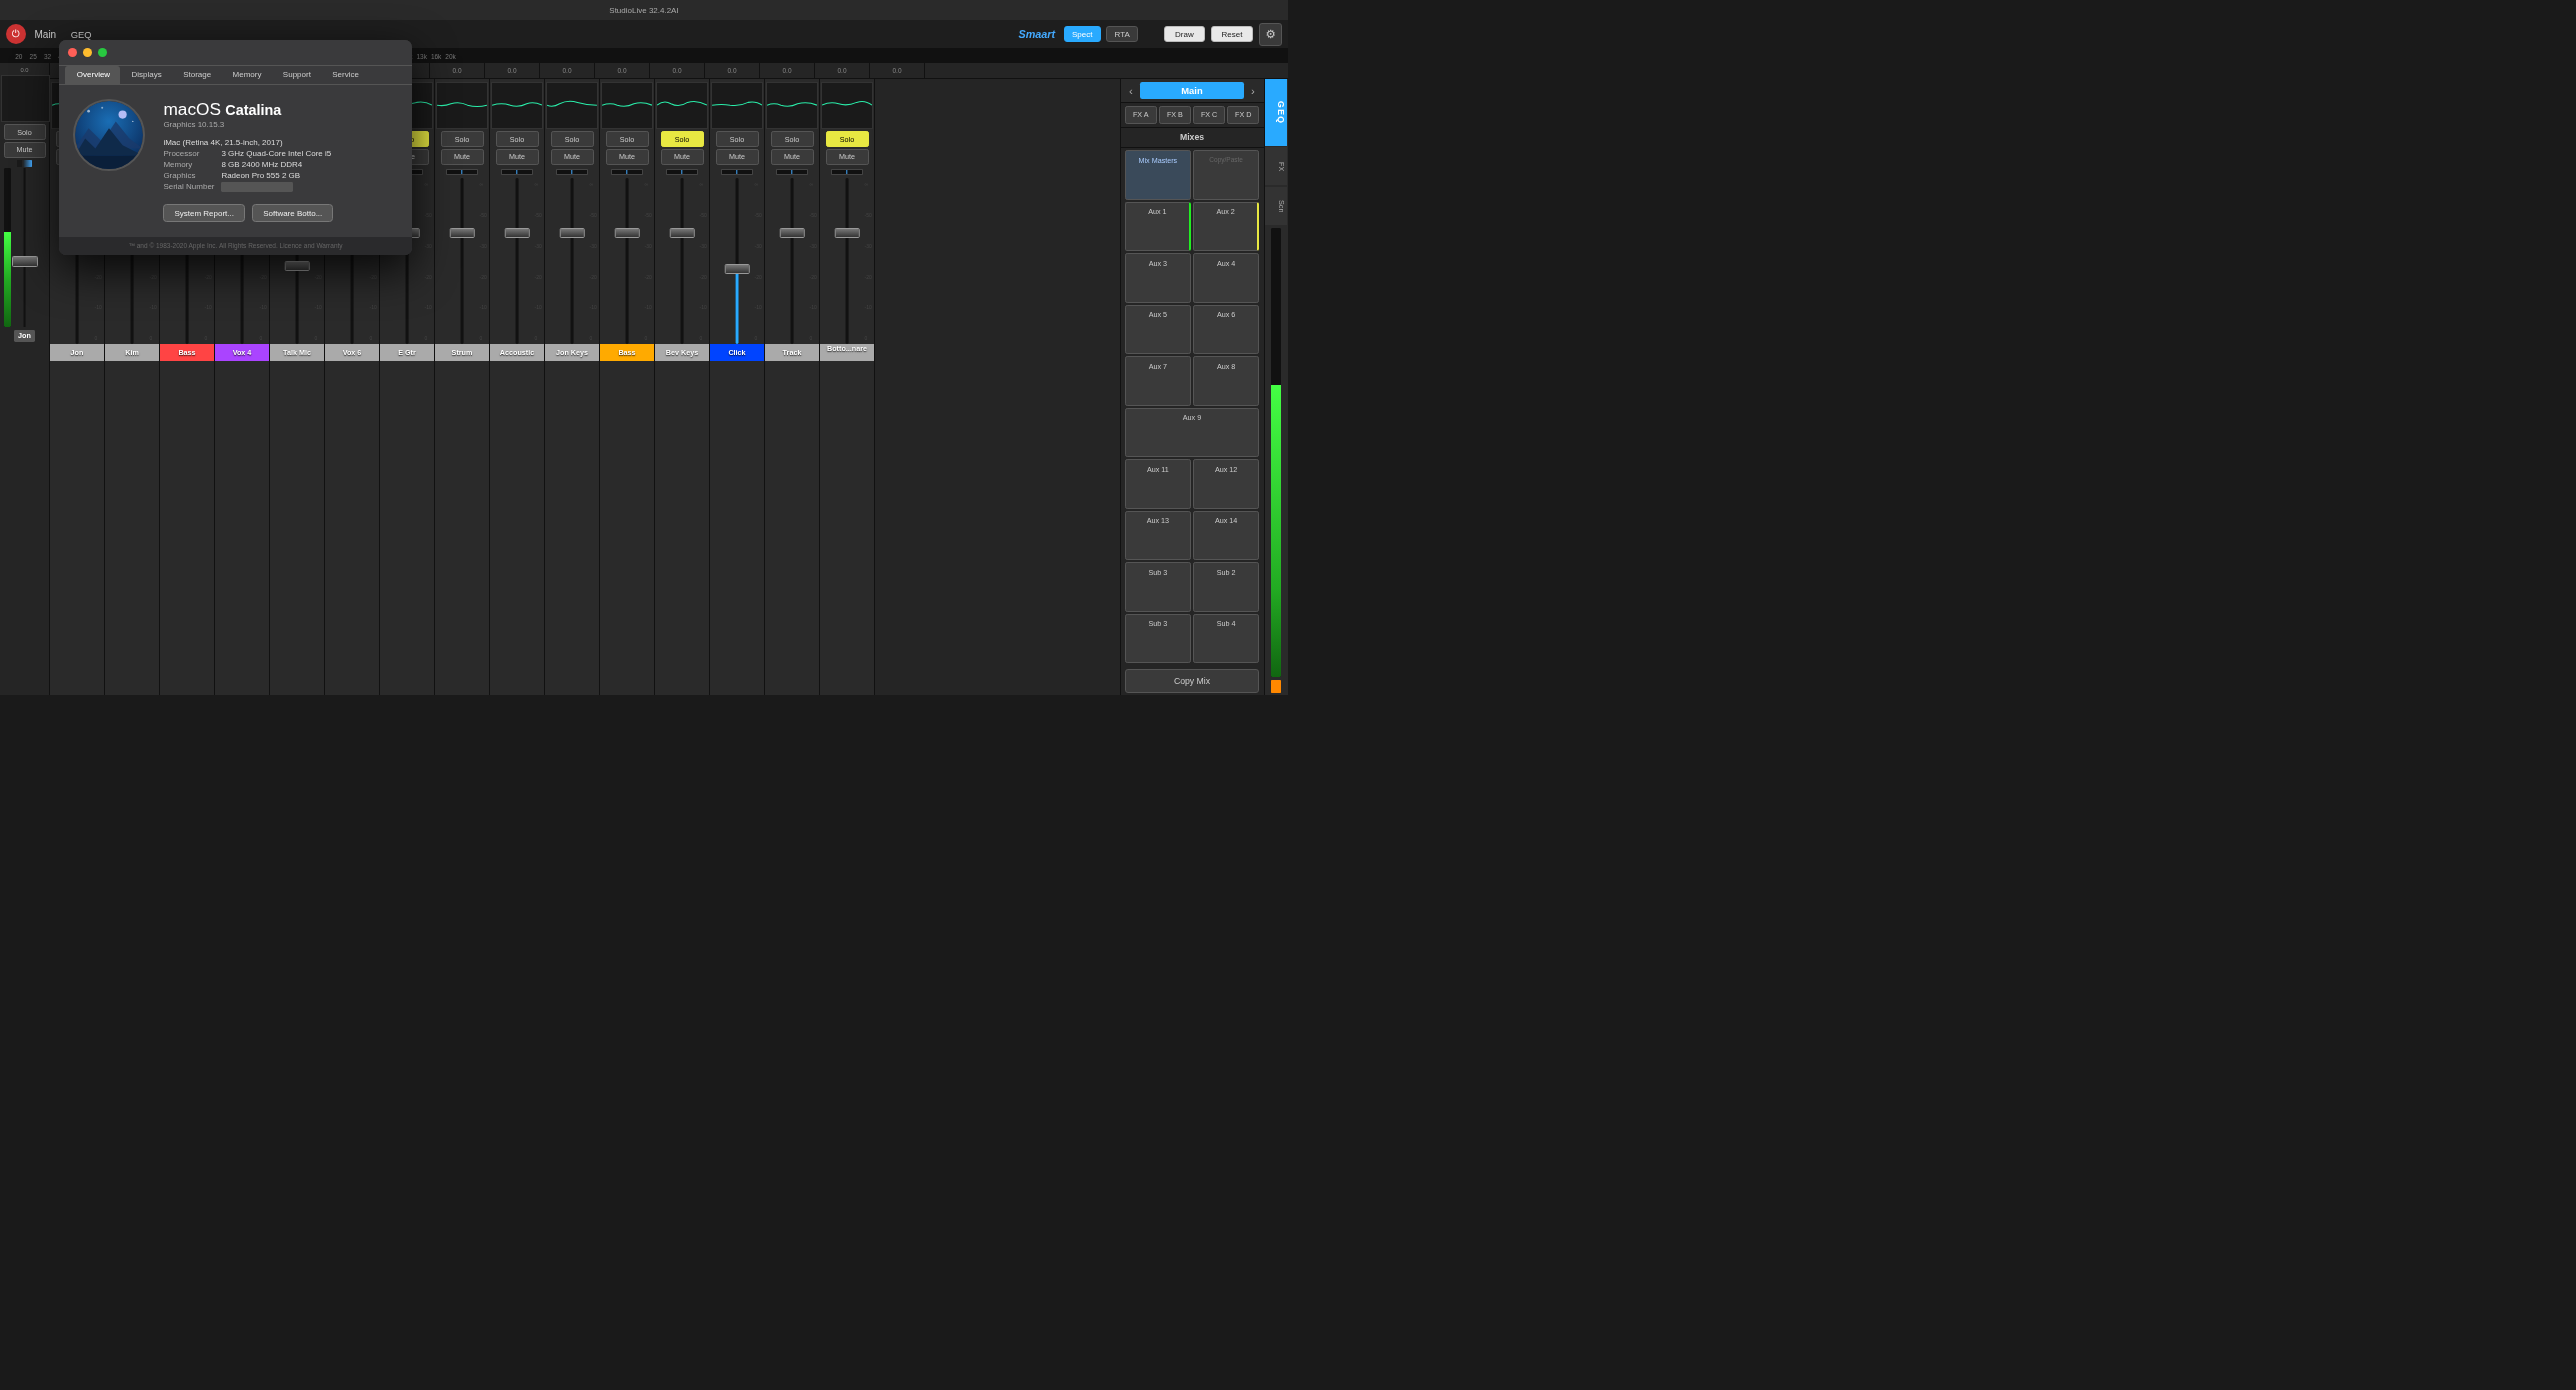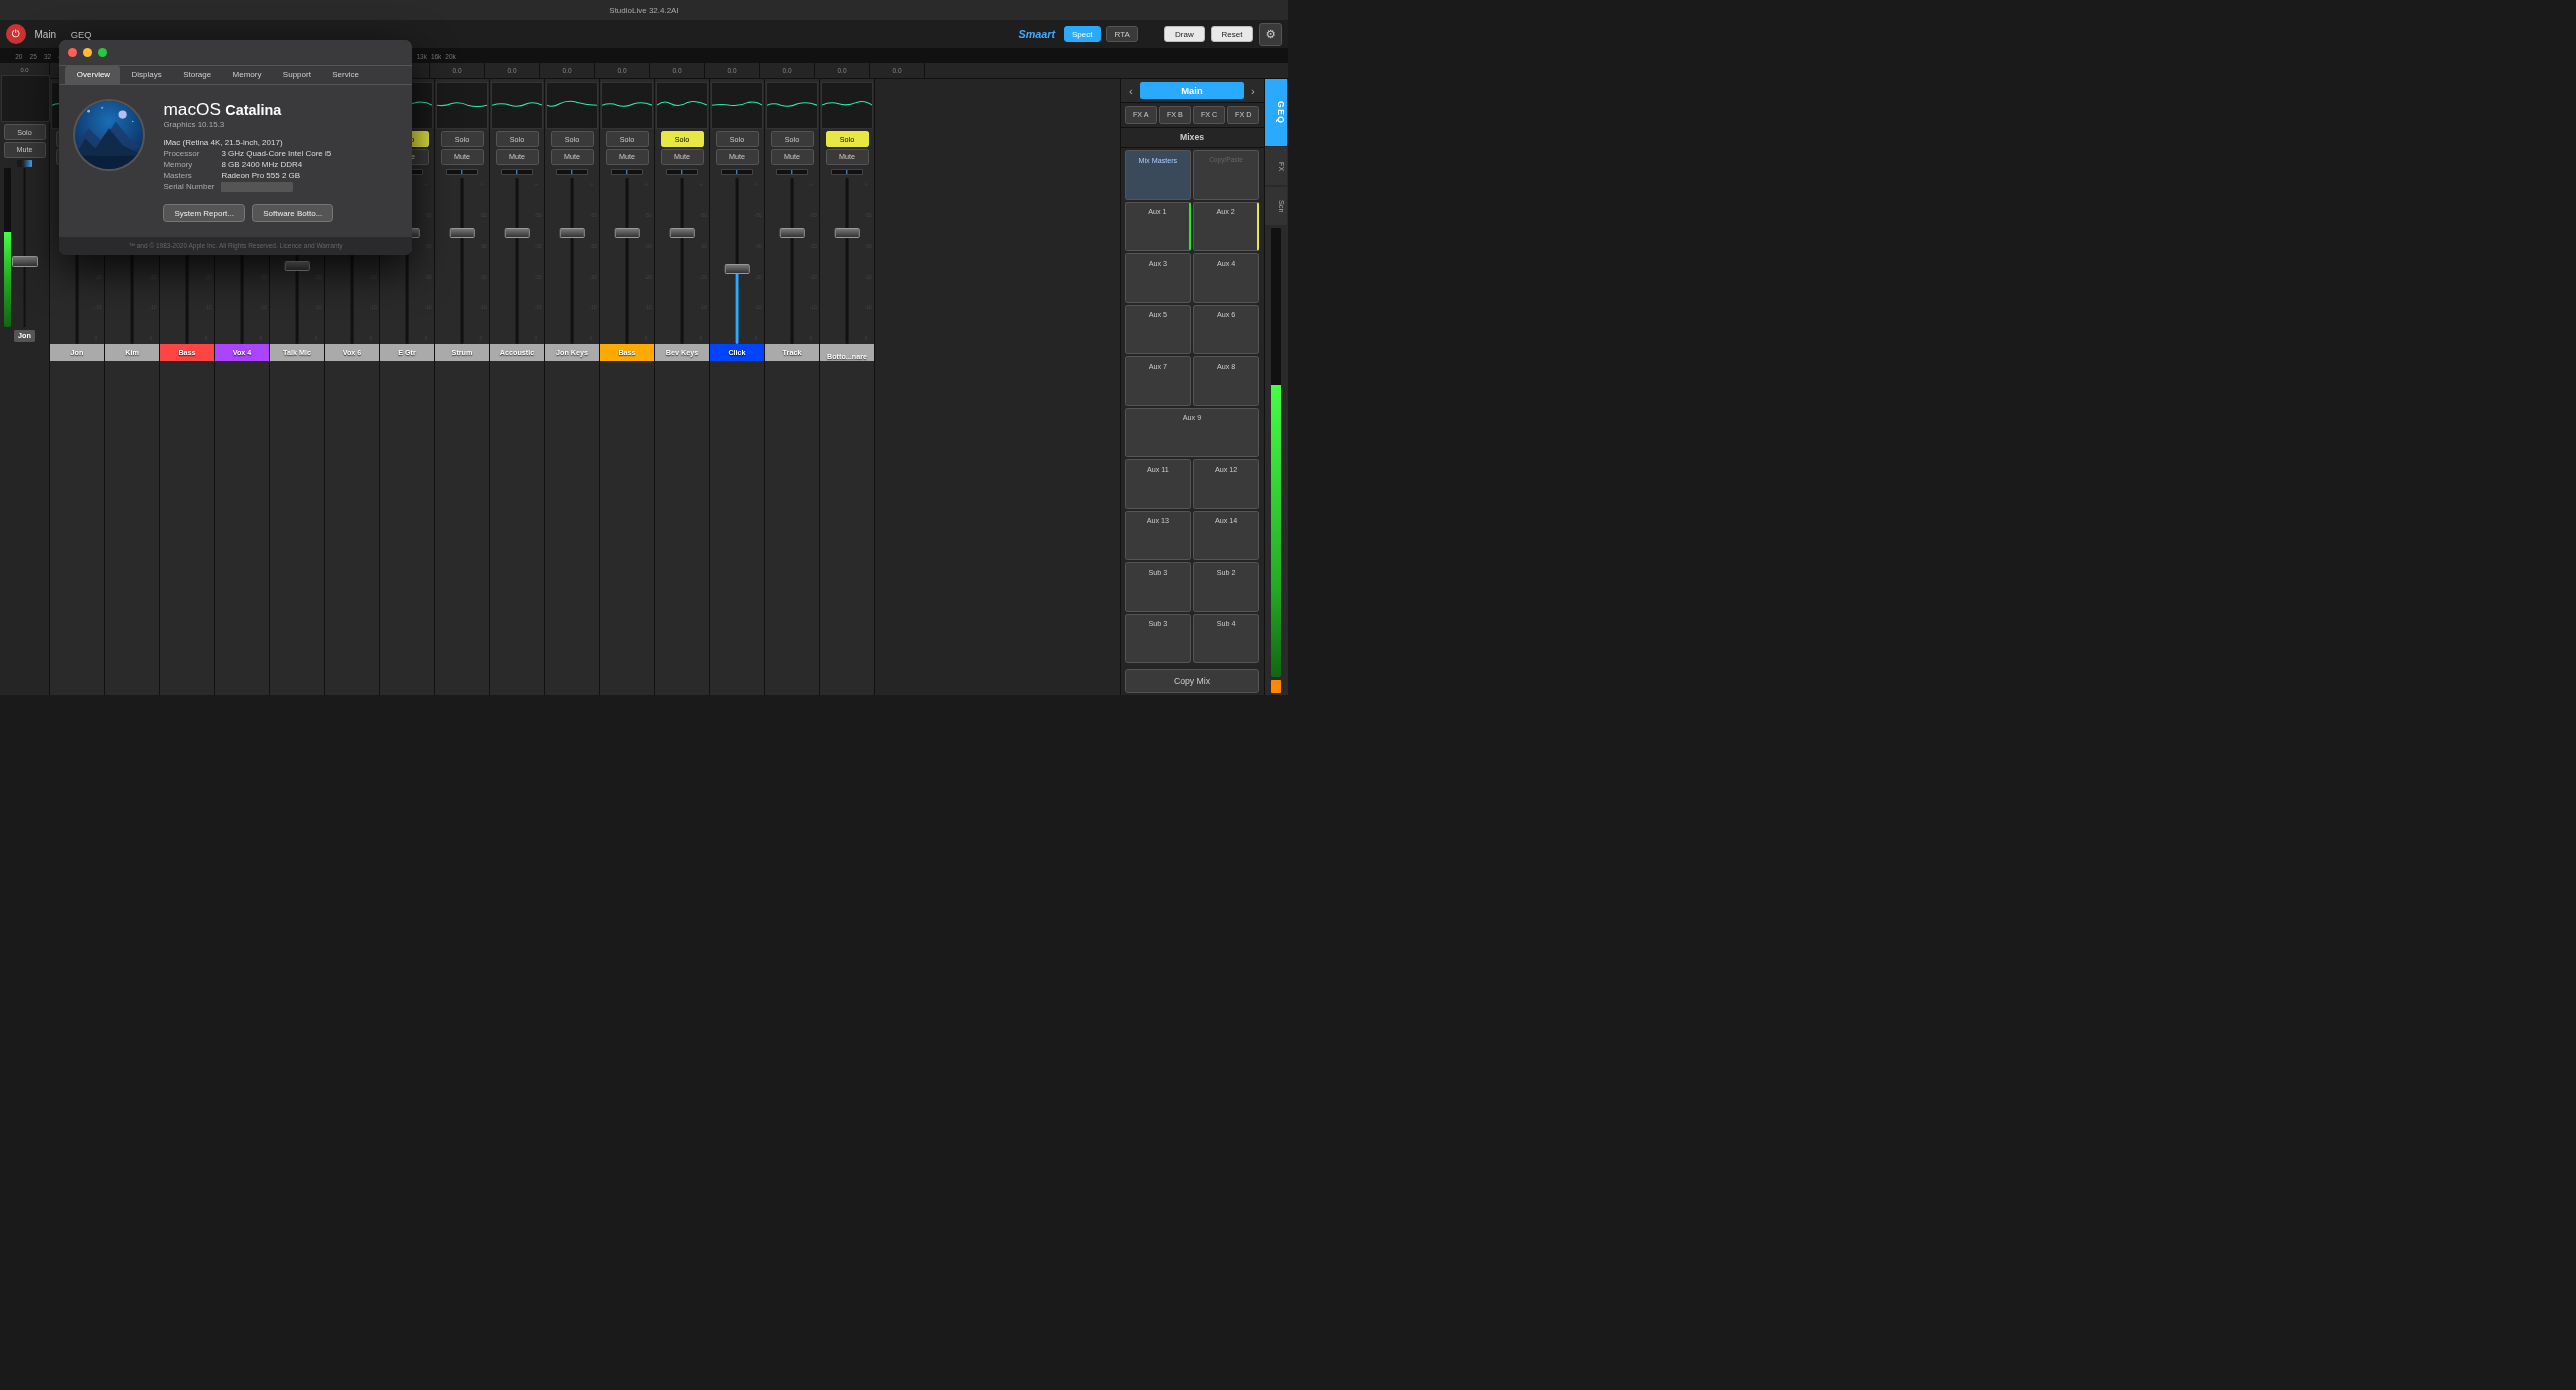--- a/index.html
+++ b/index.html
@@ -983,21 +983,21 @@
                 <span style="font-size: 5px; color: rgb(68, 68, 68);">∞</span>
                 <span style="font-size: 5px; color: rgb(68, 68, 68);">-50</span>
                 <span style="font-size: 5px; color: rgb(68, 68, 68);">-30</span>
                 <span style="font-size: 5px; color: rgb(68, 68, 68);">-20</span>
                 <span style="font-size: 5px; color: rgb(68, 68, 68);">-10</span>
                 <span style="font-size: 5px; color: rgb(68, 68, 68);">0</span>
               </div>
               <div class="fader-bg" style="position: absolute; left: 50%; transform: translateX(-50%); width: 2.9px; height: 100%; background: rgb(17, 17, 17); border-radius: 1.4px;"></div>
               <div class="fader-handle" style="position: absolute; left: 50%; transform: translateX(-50%); width: 24.5px; height: 10px; background: linear-gradient(rgb(119, 119, 119) 0%, rgb(85, 85, 85) 50%, rgb(51, 51, 51) 100%); border: 0.7px solid rgb(153, 153, 153); border-radius: 1.4px; cursor: pointer; top: 30%;"></div>
             </div>
-            <div style="width: 100%; height: 17.3px; background: rgb(170, 170, 170); display: flex; align-items: flex-end; justify-content: center;">
+            <div style="width: 100%; height: 17.3px; background: rgb(170, 170, 170); display: flex; align-items: flex-start; justify-content: center;">
               <span style="font-size: 7.2px; font-weight: 600; color: white; text-shadow: rgba(0, 0, 0, 0.8) 0px 0.7px 1.4px;">Botto...nare</span>
             </div>
           </div>
         </div>
 
       <div class="right-panel">
 
         <div class="nav-bar">
           <span class="nav-arrow">‹</span>
           <div class="nav-main">Main</div>
@@ -1103,21 +1103,21 @@
       </div>
       <div class="sysinfo-row">
         <span class="sysinfo-row-label">Processor</span>
         <span class="sysinfo-row-value">3 GHz Quad-Core Intel Core i5</span>
       </div>
       <div class="sysinfo-row">
         <span class="sysinfo-row-label">Memory</span>
         <span class="sysinfo-row-value">8 GB 2400 MHz DDR4</span>
       </div>
       <div class="sysinfo-row">
-        <span class="sysinfo-row-label">Masters</span>
+        <span class="sysinfo-row-label">Graphics</span>
         <span class="sysinfo-row-value">Radeon Pro 555 2 GB</span>
       </div>
       <div class="sysinfo-row">
         <span class="sysinfo-row-label">Serial Number</span>
         <span class="sysinfo-serial-box"></span>
       </div>
       <div class="sysinfo-btns">
         <button class="sysinfo-action-btn">System Report...</button>
         <button class="sysinfo-action-btn">Software Botto...</button>
       </div>

